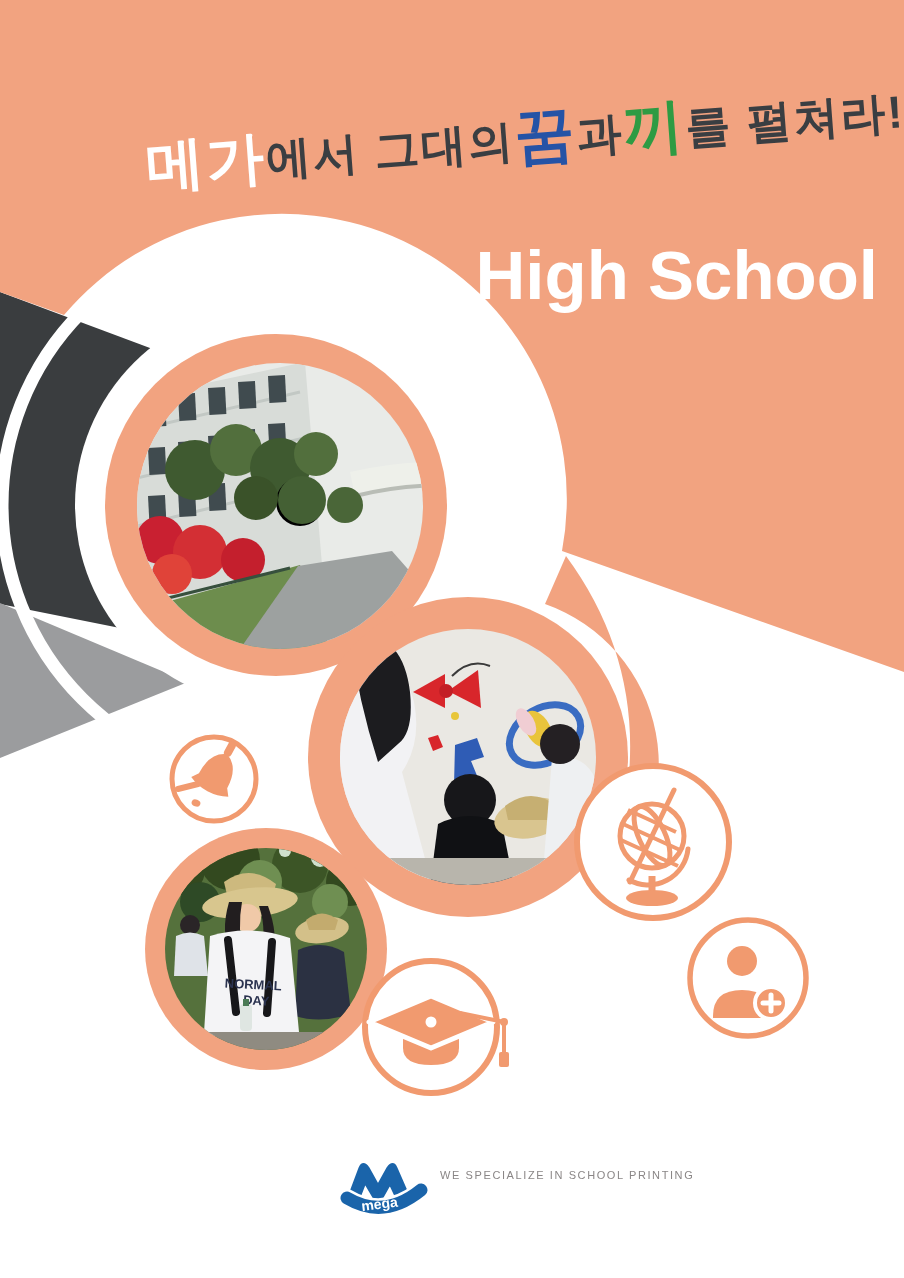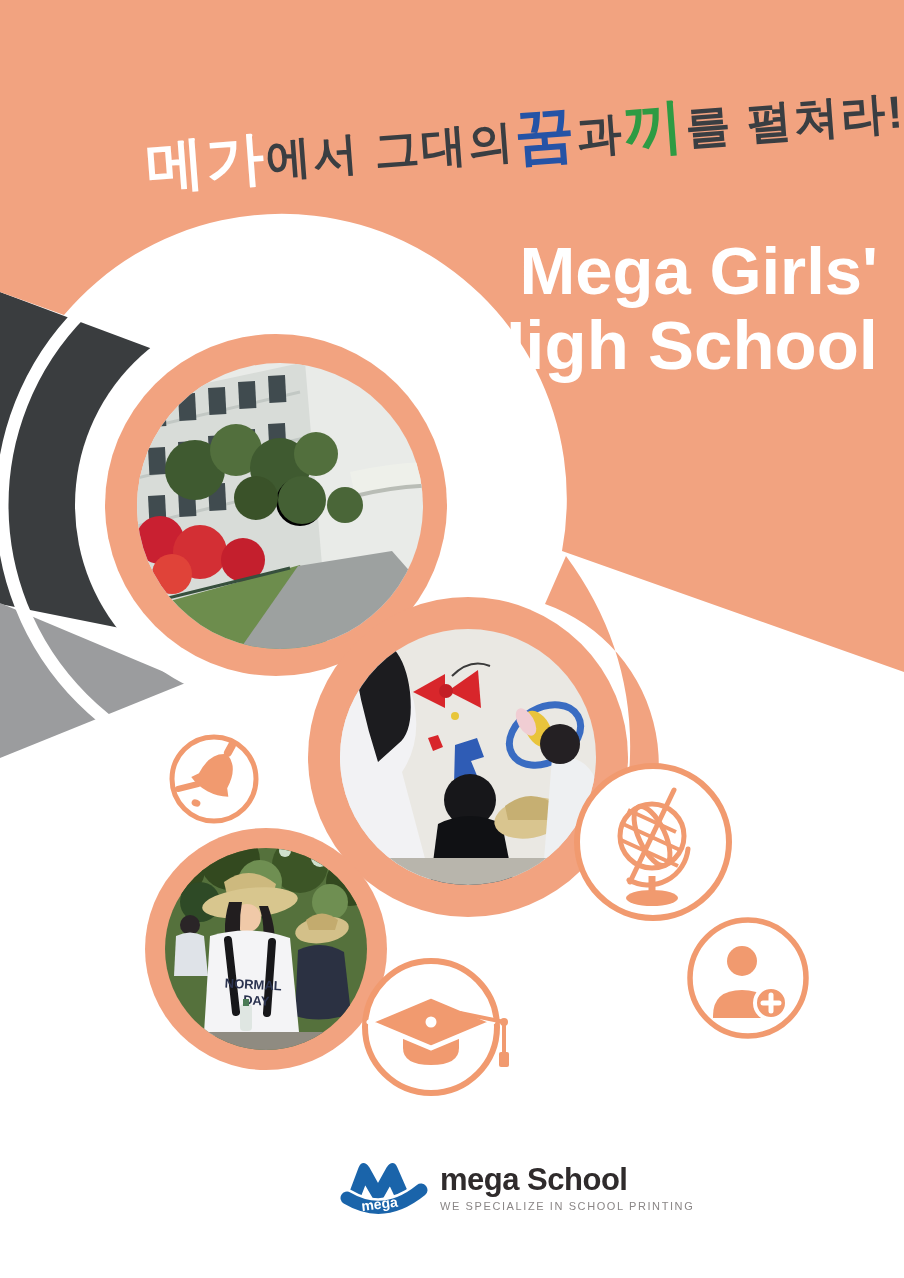--- a/index.html
+++ b/index.html
@@ -234,30 +234,28 @@
     <circle cx="771" cy="1003" r="16" fill="var(--icon-orange)" stroke="#ffffff" stroke-width="4"></circle>
     <path d="M763,1003 h16 M771,995 v16" stroke="#ffffff" stroke-width="5" stroke-linecap="round"></path>
   </g>
 </svg>
 
 <div id="headline">
   <span class="seg seg-white">메가</span><span class="seg seg-dark">에서 그대의 </span><span class="seg seg-blue">꿈</span><span class="seg seg-dark">과 </span><span class="seg seg-green">끼</span><span class="seg seg-dark">를 펼쳐라!!</span>
 </div>
 
 <div id="title">
-  <div class="t1">Mega Girls'</div>
   <div class="t2">High School</div>
 </div>
 
 <div id="logo">
   <svg id="logo-mark" viewBox="0 0 88 62">
     <path d="M8,42 L20,10 q3,-7 8,0 l10,18 10,-18 q5,-7 8,0 l14,32 h-12 l-8,-17 -9,16 h-6 l-10,-17 -7,18 Z" fill="var(--logo-blue)" stroke="var(--logo-blue)" stroke-width="3" stroke-linejoin="round"></path>
     <path d="M7,40 Q44,62 81,32" stroke="#ffffff" stroke-width="18" fill="none" stroke-linecap="round"></path>
     <path d="M7,40 Q44,62 81,32" stroke="var(--logo-blue)" stroke-width="13" fill="none" stroke-linecap="round"></path>
     <text x="22" y="53" font-size="14" font-weight="bold" fill="#ffffff" transform="rotate(-7 22 53)">mega</text>
   </svg>
   <div id="logo-texts">
-    <div id="logo-name">mega School</div>
     <div id="logo-tagline">WE  SPECIALIZE  IN  SCHOOL  PRINTING</div>
   </div>
 </div>
 
 </div>
 
 </body></html>

